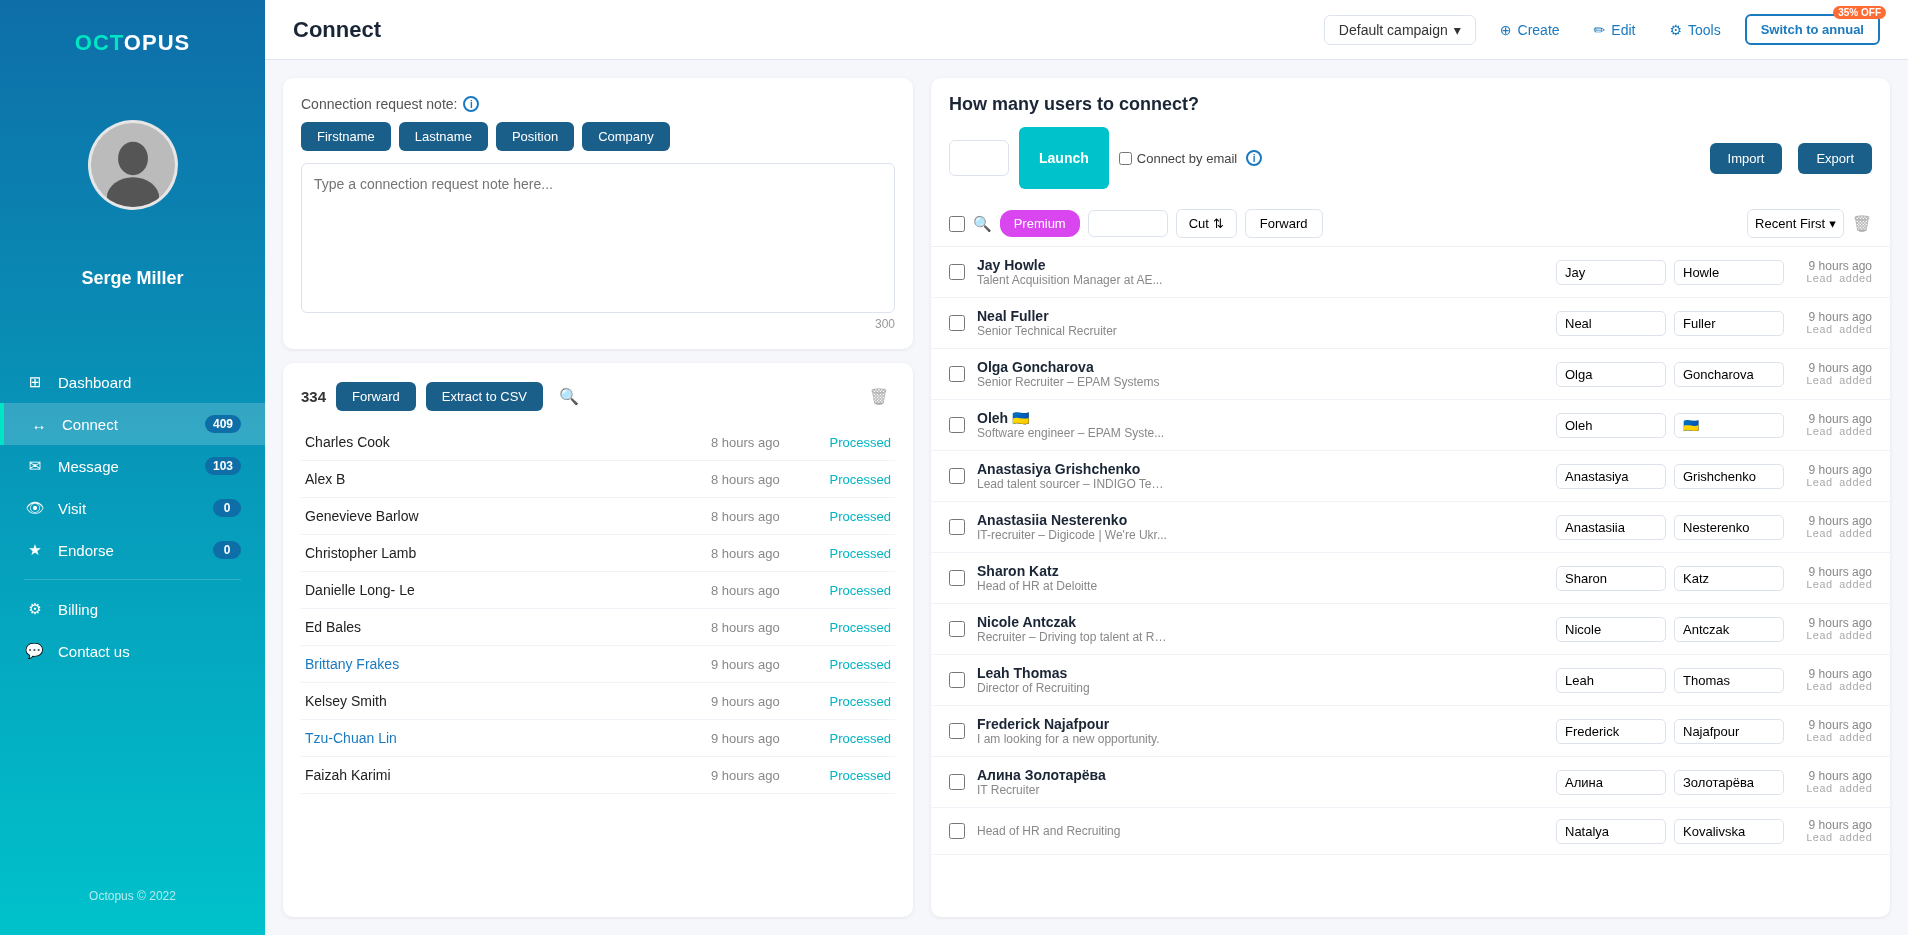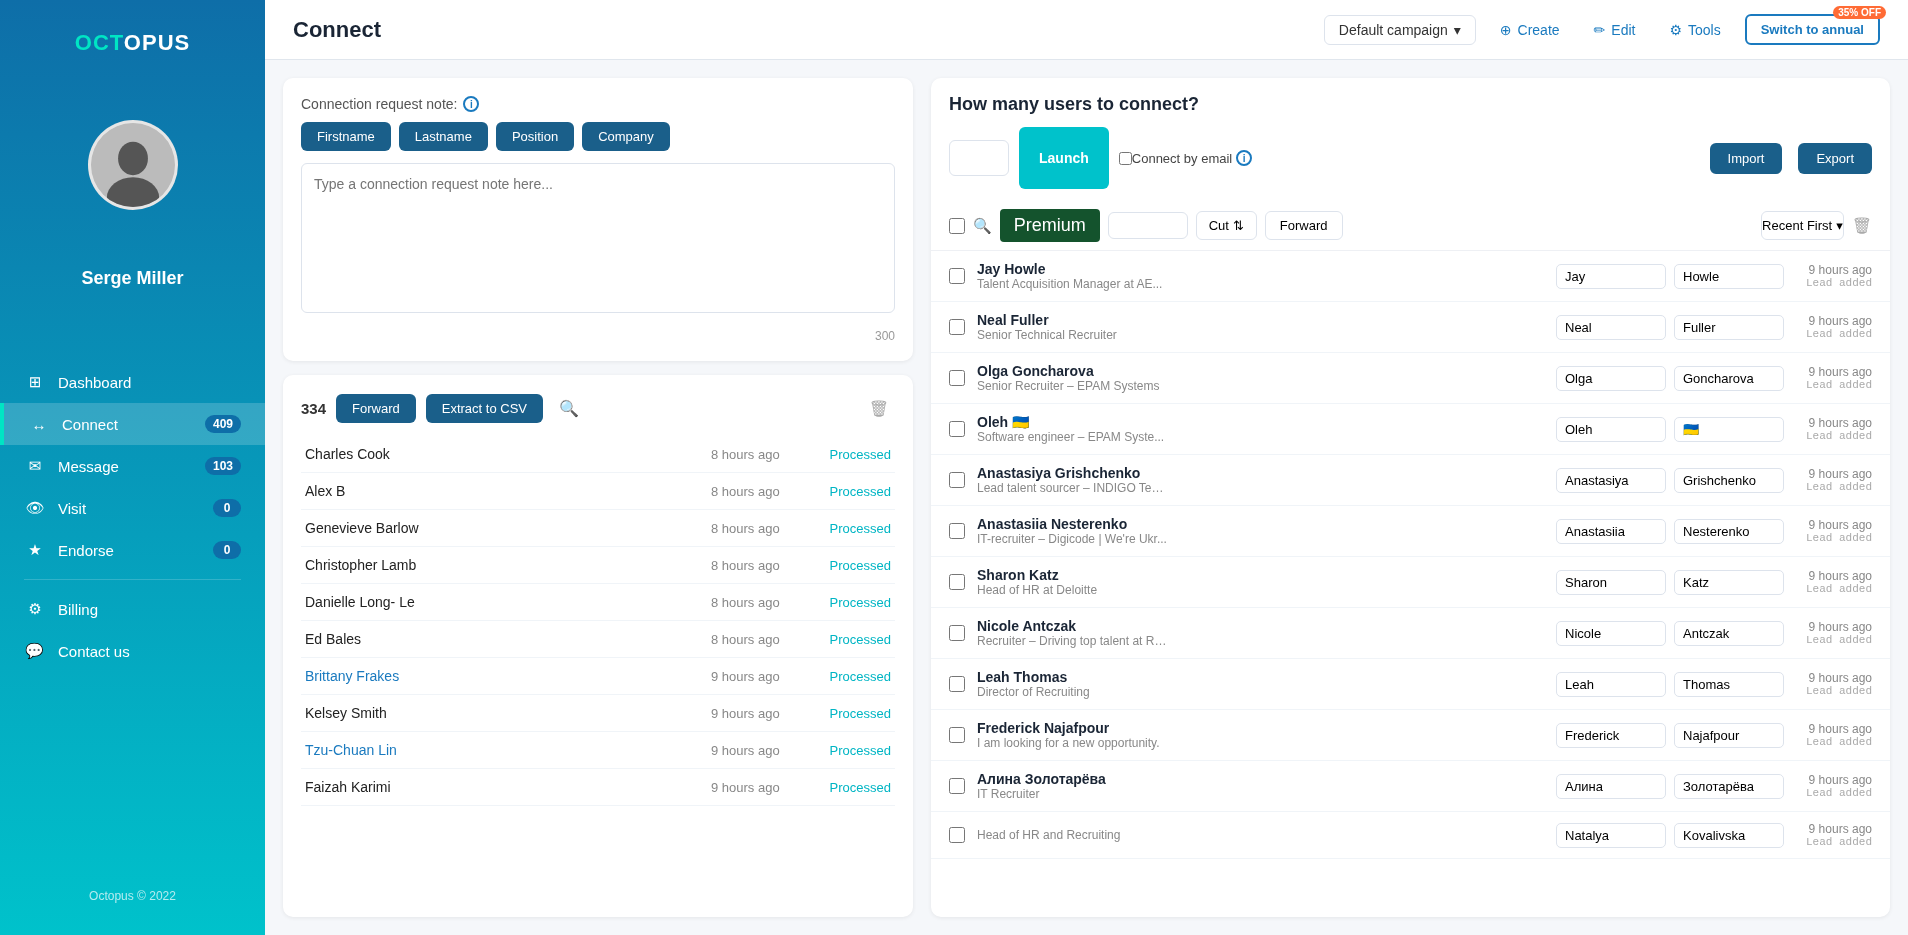--- a/index.html
+++ b/index.html
@@ -103,21 +103,21 @@
     .info-icon { width: 16px; height: 16px; border-radius: 50%; border: 2px solid #1a7abf; display: inline-flex; align-items: center; justify-content: center; font-size: 10px; color: #1a7abf; font-weight: 700; }
     .tag-btns { display: flex; gap: 8px; margin-bottom: 12px; }
     .tag-btn {
       background: #1a5f8a; color: white; border: none; border-radius: 6px;
       padding: 7px 16px; font-size: 13px; cursor: pointer; font-weight: 500;
     }
     .note-textarea {
       width: 100%; height: 150px; border: 1px solid #dde3ec; border-radius: 6px;
       padding: 12px; font-size: 14px; color: #aaa; resize: none; outline: none;
     }
-    .char-count { text-align: right; font-size: 12px; color: #999; margin-top: 12px; }
+    .char-count { text-align: right; font-size: 12px; color: #999; margin-top: 0; }
 
     
     .list-header { display: flex; align-items: center; gap: 10px; margin-bottom: 12px; }
     .list-count { font-size: 15px; font-weight: 700; color: #333; }
     .list-btn {
       background: #1a5f8a; color: white; border: none; border-radius: 6px;
       padding: 7px 16px; font-size: 13px; cursor: pointer; font-weight: 500;
     }
     .list-search-btn { background: none; border: none; cursor: pointer; color: #1a7abf; font-size: 16px; padding: 6px; }
     .list-delete-btn { background: none; border: none; cursor: pointer; color: #aaa; font-size: 16px; padding: 6px; margin-left: auto; }
@@ -138,46 +138,46 @@
     .right-card { background: white; border-radius: 10px; box-shadow: 0 1px 4px rgba(0,0,0,0.07); overflow: hidden; flex: 1; display: flex; flex-direction: column; }
 
     .how-many { font-size: 18px; font-weight: 700; color: #1a2535; padding: 16px 18px 12px; }
 
     .launch-row { display: flex; align-items: center; gap: 10px; padding: 0 18px 12px; }
     .launch-input { width: 60px; height: 36px; border: 1px solid #dde3ec; border-radius: 6px; text-align: center; font-size: 14px; padding: 4px; outline: none; }
     .launch-btn {
       background: #00c2cb; color: white; border: none; border-radius: 6px;
       padding: 23px 20px; font-size: 14px; cursor: pointer; font-weight: 600;
     }
-    .connect-email-label { display: flex; align-items: center; font-size: 13px; color: #444; cursor: pointer; }
+    .connect-email-label { display: flex; align-items: center; gap: 5px; font-size: 13px; color: #444; cursor: pointer; }
     .import-btn, .export-btn {
       background: #1a5f8a; color: white; border: none; border-radius: 6px;
       padding: 8px 18px; font-size: 13px; cursor: pointer; font-weight: 500; margin-left: auto;
     }
     .export-btn { margin-left: 6px; }
 
     .filter-row { display: flex; align-items: center; gap: 8px; padding: 8px 18px; border-bottom: 1px solid #eef0f4; }
     .filter-checkbox { width: 16px; height: 16px; cursor: pointer; }
     .filter-search-icon { color: #888; font-size: 15px; cursor: pointer; }
     .filter-tag {
-      background: #14532d; color: white; border: none; border-radius: 4px;
-      padding: 6px 14px; font-size: 18px; cursor: pointer; font-weight: 500;
+      background: #d946ef; color: white; border: none; border-radius: 12px;
+      padding: 6px 14px; font-size: 13px; cursor: pointer; font-weight: 500;
     }
     .filter-input { border: 1px solid #dde3ec; border-radius: 6px; padding: 5px 10px; font-size: 13px; width: 80px; outline: none; }
     .cut-btn {
       border: 1px solid #dde3ec; background: white; border-radius: 6px;
       padding: 6px 12px; font-size: 13px; cursor: pointer; display: flex; align-items: center; gap: 4px;
     }
     .forward-filter-btn {
       background: white; border: 1px solid #dde3ec; border-radius: 6px;
       padding: 6px 14px; font-size: 13px; cursor: pointer;
     }
     .sort-select {
       margin-left: auto; border: 1px solid #dde3ec; border-radius: 6px;
-      padding: 6px 0; font-size: 13px; cursor: pointer; background: white; display: flex; align-items: center; gap: 4px;
+      padding: 6px 7px; font-size: 13px; cursor: pointer; background: white; display: flex; align-items: center; gap: 4px;
     }
     .trash-btn { background: none; border: none; cursor: pointer; color: #aaa; font-size: 16px; }
 
     .contacts-list { flex: 1; overflow-y: auto; }
     .contact-row {
       display: flex; align-items: center; padding: 10px 18px;
       border-bottom: 1px solid #f0f4f8;
     }
     .contact-checkbox { width: 16px; height: 16px; margin-right: 12px; cursor: pointer; }
     .contact-info { flex: 1; min-width: 0; }

